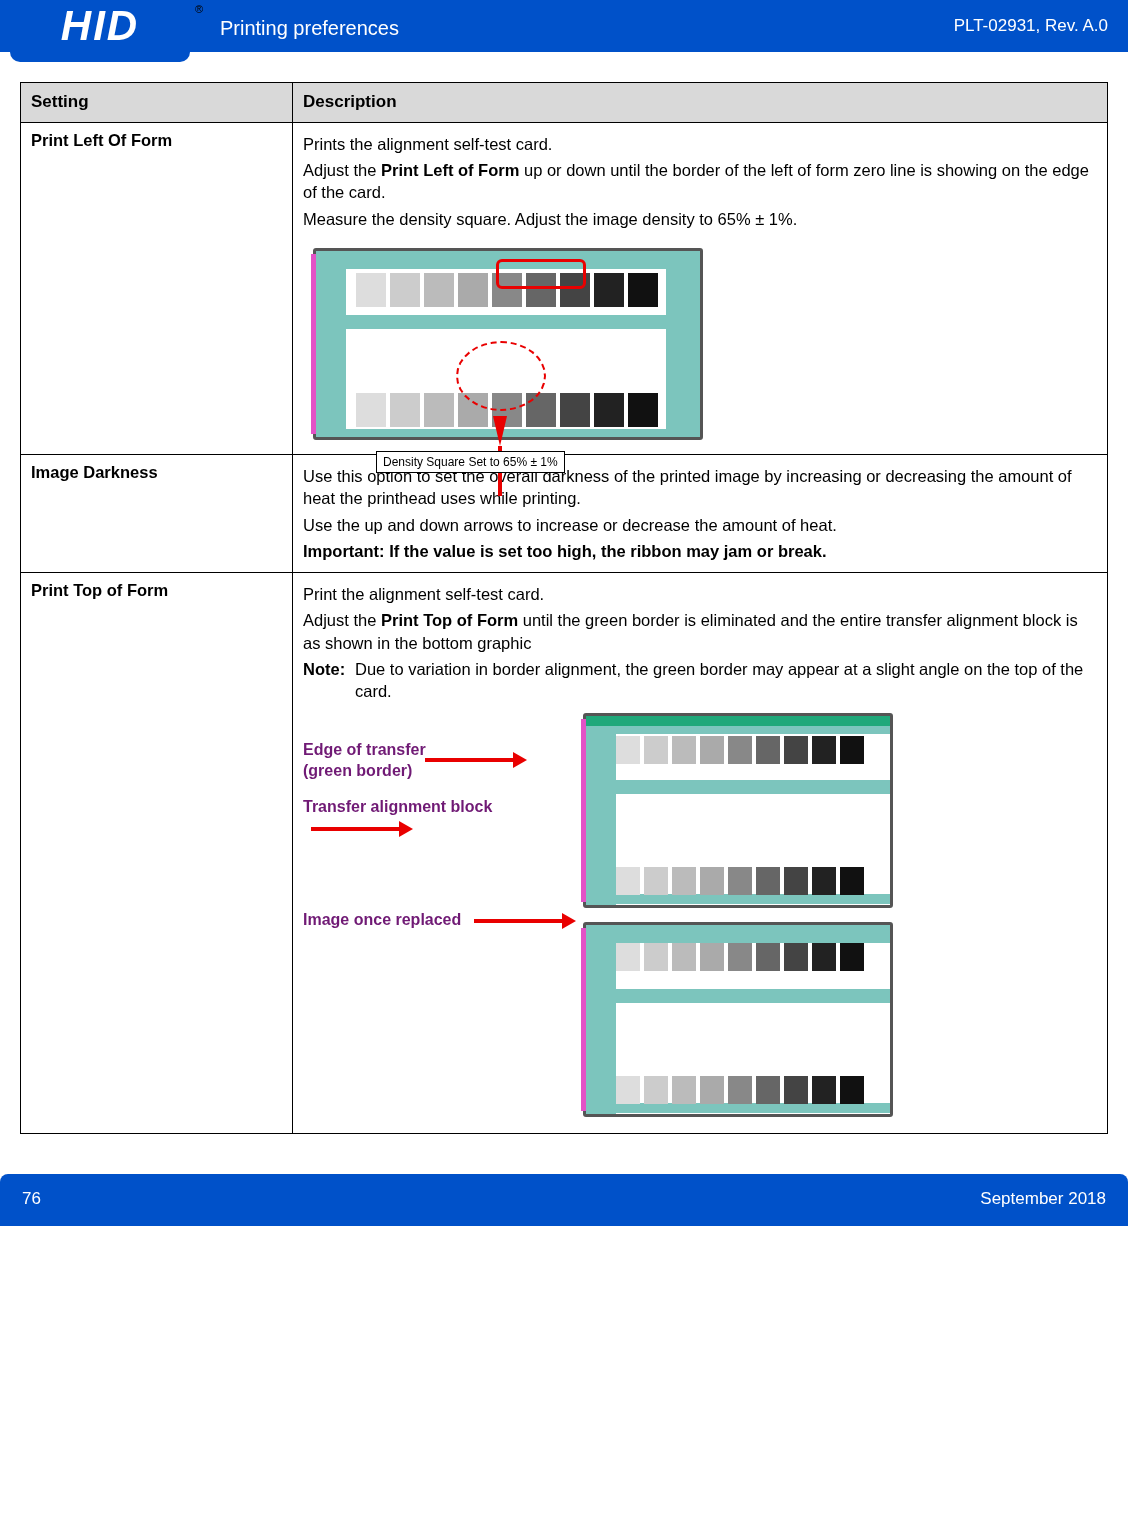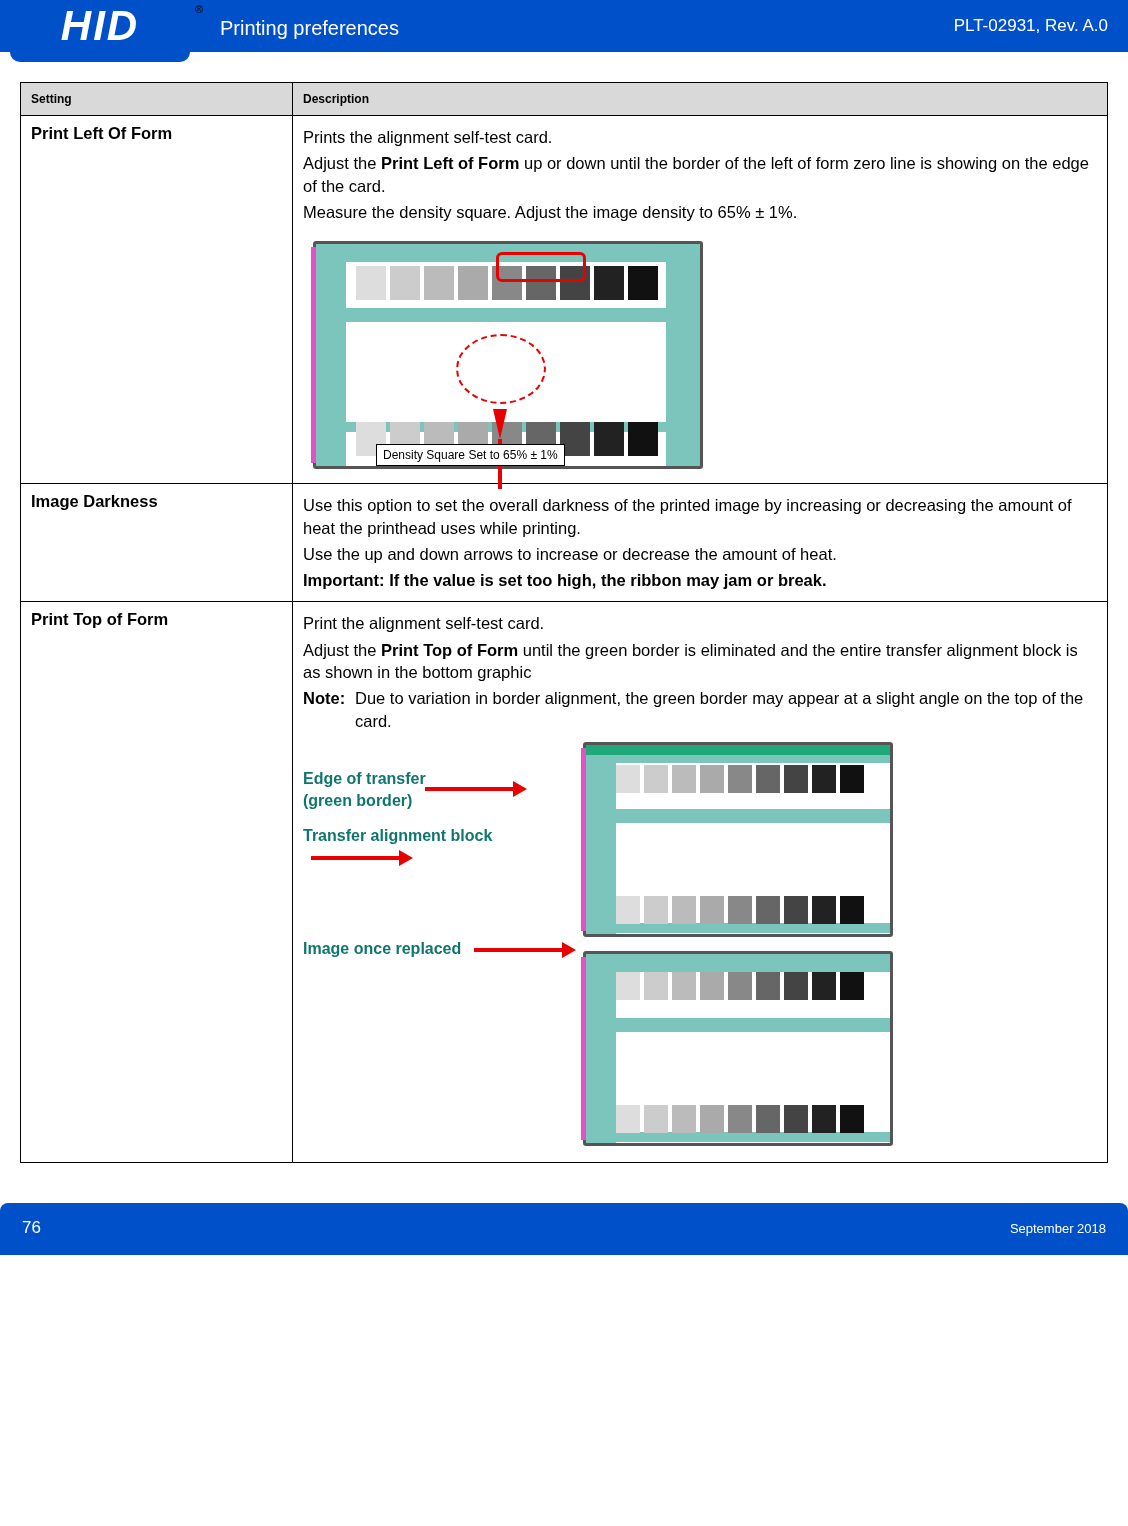--- a/index.html
+++ b/index.html
@@ -17,33 +17,33 @@
   .header-rev { position: absolute; right: 20px; top: 15px; font-size: 17px; }
 
   
   .content { padding: 30px 20px 0 20px; }
   .intro { margin: 30px 0 12px 0; }
   .intro b { font-weight: 700; }
 
   
   table.settings { border-collapse: collapse; width: 100%; border: 1px solid #000; }
   table.settings th, table.settings td { border: 1px solid #000; padding: 6px 10px; vertical-align: top; }
-  table.settings thead th { background: #d9d9d9; text-align: left; font-weight: 700; font-size: 12px; padding: 8px 10px; margin-left: 28px; }
+  table.settings thead th { background: #d9d9d9; text-align: left; font-weight: 700; font-size: 17px; padding: 8px 10px; margin-left: 28px; }
   col.col-setting { width: 272px; }
   .setting-name { font-weight: 700; }
   .desc p { margin: 4px 0; }
   .desc .note-label { font-weight: 700; }
   .desc .note-body { display: block; margin-left: 52px; margin-top: -22px; }
 
   
   .card-figure { position: relative; margin: 8px 0; }
   .card-figure.fig-center { margin-left: 10px; }
   .lof-label { position: absolute; top: -4px; left: 185px; font-size: 13px; }
   .test-card {
-    width: 390px; height: 228px; background: #7cc5bd;
+    width: 390px; height: 192px; background: #7cc5bd;
     border: 3px solid #555; position: relative; border-radius: 3px;
     background-image:
       linear-gradient(#fff,#fff),
       linear-gradient(#fff,#fff),
       linear-gradient(#fff,#fff);
     background-repeat: no-repeat;
     background-position: 30px 18px, 30px 78px, 30px 188px;
     background-size: 320px 46px, 320px 100px, 320px 40px;
   }
   .lof-box { position: absolute; top: 8px; left: 180px; width: 90px; height: 30px; border: 3px solid #e90000; border-radius: 6px; }
@@ -60,36 +60,36 @@
   .sq-row { position: absolute; display: flex; gap: 4px; }
   .sq-row.top { left: 40px; top: 22px; }
   .sq-row.bot { left: 40px; bottom: 10px; }
   .sq { width: 30px; height: 34px; background: #bbb; }
   .sq.d1{background:#ddd}.sq.d2{background:#ccc}.sq.d3{background:#bbb}.sq.d4{background:#aaa}.sq.d5{background:#888}.sq.d6{background:#666}.sq.d7{background:#444}.sq.d8{background:#222}.sq.d9{background:#111}
 
   
   .card-small { width: 310px; height: 195px; }
   .ptf-row { display: flex; align-items: flex-start; margin: 10px 0; }
   .ptf-labels { width: 280px; padding-top: 12px; }
-  .ptf-labels .lbl { font-weight: 700; color: #0f766e; margin: 14px 0 30px 0; font-size: 16px; }
+  .ptf-labels .lbl { font-weight: 700; color: #701a75; margin: 14px 0 30px 0; font-size: 16px; }
   .ptf-labels .lbl-center { margin-top: 70px; }
   .ptf-cards { display: flex; flex-direction: column; gap: 14px; }
   .red-arrow {
     display: inline-block; width: 92px; height: 4px; background: #e90000; position: relative; vertical-align: middle; margin-left: 8px;
   }
   .red-arrow::after {
     content: ""; position: absolute; right: -10px; top: -6px;
     border-left: 14px solid #e90000; border-top: 8px solid transparent; border-bottom: 8px solid transparent;
   }
   .green-border-top { box-shadow: inset 0 10px 0 #1fa87a; }
 
   
   .footer { margin-top: 40px; background: #0051c9; color: #fff; height: 52px; display: flex; align-items: center; padding: 0 22px; justify-content: space-between; border-radius: 8px 8px 0 0; }
   .footer .page-num { font-size: 17px; }
-  .footer .date { font-size: 13px; }
+  .footer .date { font-size: 17px; }
 </style>
 </head>
 <body>
 
 <div class="header-bar">
   <span class="reg-mark">®</span>
   <div class="logo-badge">
     <span class="logo-text">HID</span>
   </div>
   <span class="header-title">Printing preferences</span>

